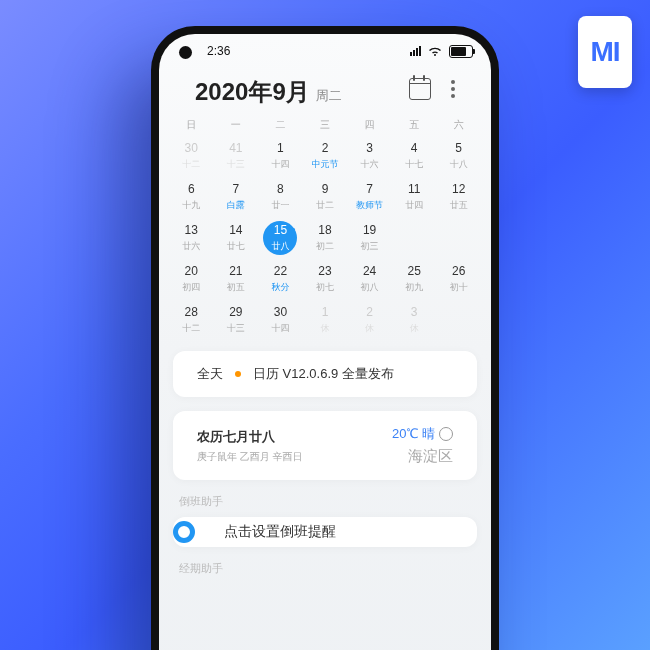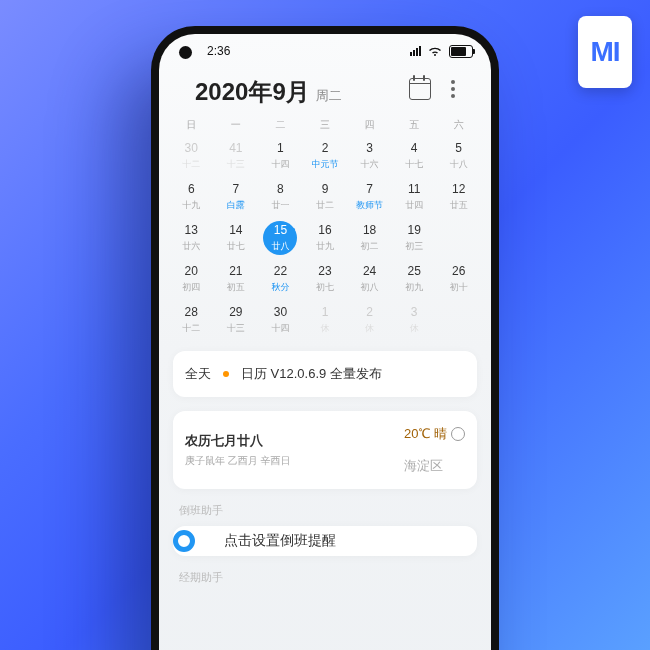--- a/index.html
+++ b/index.html
@@ -48,30 +48,30 @@
 .cell .n{font-size:12px;font-weight:400;color:#333;line-height:1}
 .cell .s{font-size:9px;color:#aaa;margin-top:4px;display:block}
 .cell .s.hl{color:#2196f3}
 .cell.today{position:relative}
 .cell.today::before{content:"";position:absolute;left:50%;top:48%;transform:translate(-50%,-50%);width:34px;height:34px;border-radius:50%;background:#2196f3}
 .cell.today .n,.cell.today .s{color:#fff;position:relative}
 .cell.mark .n::after{content:"";width:3px;height:3px;background:#2196f3;border-radius:50%;position:absolute;top:4px;right:8px}
 
 
 .cards{flex:1;padding:10px 14px 0;overflow:hidden}
-.card{background:#fff;border-radius:12px;box-shadow:0 1px 8px rgba(0,0,0,.04);padding:14px 12px;margin-bottom:14px;font-size:13px}
+.card{background:#fff;border-radius:12px;box-shadow:0 1px 8px rgba(0,0,0,.04);padding:14px 24px;margin-bottom:14px;font-size:13px}
 .ev{display:flex;align-items:center;gap:12px}
 .ev .t{color:#333;font-weight:500}
 .ev .dot{width:6px;height:6px;border-radius:50%;background:#ff9500}
 .ev .txt{color:#333}
 .wc{display:flex;justify-content:space-between;align-items:center}
 .wc .l1{font-size:13px;color:#333;font-weight:700}
 .wc .l2{font-size:10px;color:#aaa;margin-top:4px}
-.wc .r1{font-size:13px;color:#a16207;display:flex;gap:4px;align-items:center}
-.wc .r2{font-size:13px;color:#aaa;margin-top:14px;}
+.wc .r1{font-size:13px;color:#3b82f6;display:flex;gap:4px;align-items:center}
+.wc .r2{font-size:15px;color:#aaa;margin-top:4px;text-align:right}
 .sun{width:12px;height:12px;border-radius:50%;border:1.5px solid #999;position:relative}
 .sec-h{font-size:11px;color:#bbb;padding:0 6px 8px}
 .shift{display:flex;align-items:center;gap:29px;padding:4px 0}
 .ring{width:22px;height:22px;border-radius:50%;border:5px solid #2196f3;box-sizing:border-box}
 .shift .txt{color:#333;font-weight:500;font-size:14px}
 
 
 .fab{position:absolute;right:28px;bottom:52px;color:#2196f3;font-size:34px;font-weight:300;line-height:1}
 </style>
 </head>
@@ -197,24 +197,20 @@
           </div>
           <div class="cell">
             <div class="n">14</div>
             <span class="s">廿七</span>
           </div>
           <div class="cell today mark">
             <div class="n">15</div>
             <span class="s">廿八</span>
           </div>
           <div class="cell">
-            <div class="n">16</div>
-            <span class="s">廿九</span>
-          </div>
-          <div class="cell">
             <div class="n">18</div>
             <span class="s">初二</span>
           </div>
           <div class="cell">
             <div class="n">19</div>
             <span class="s">初三</span>
           </div>
         </div>
         <div class="row">
           <div class="cell">

